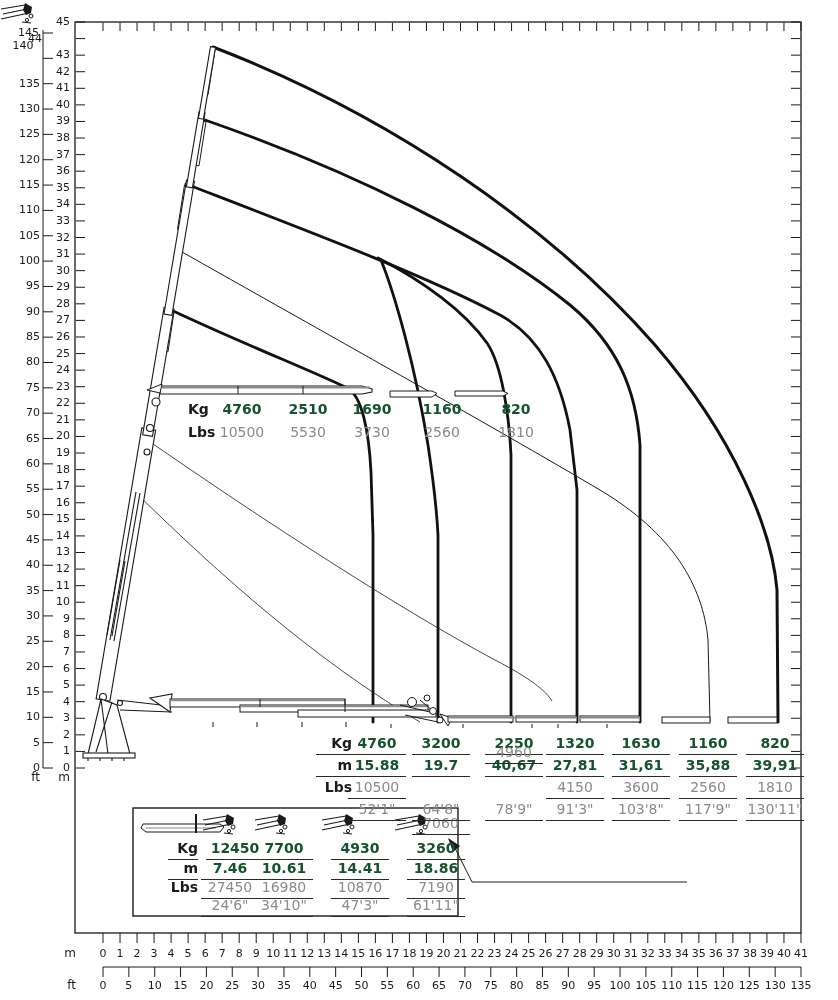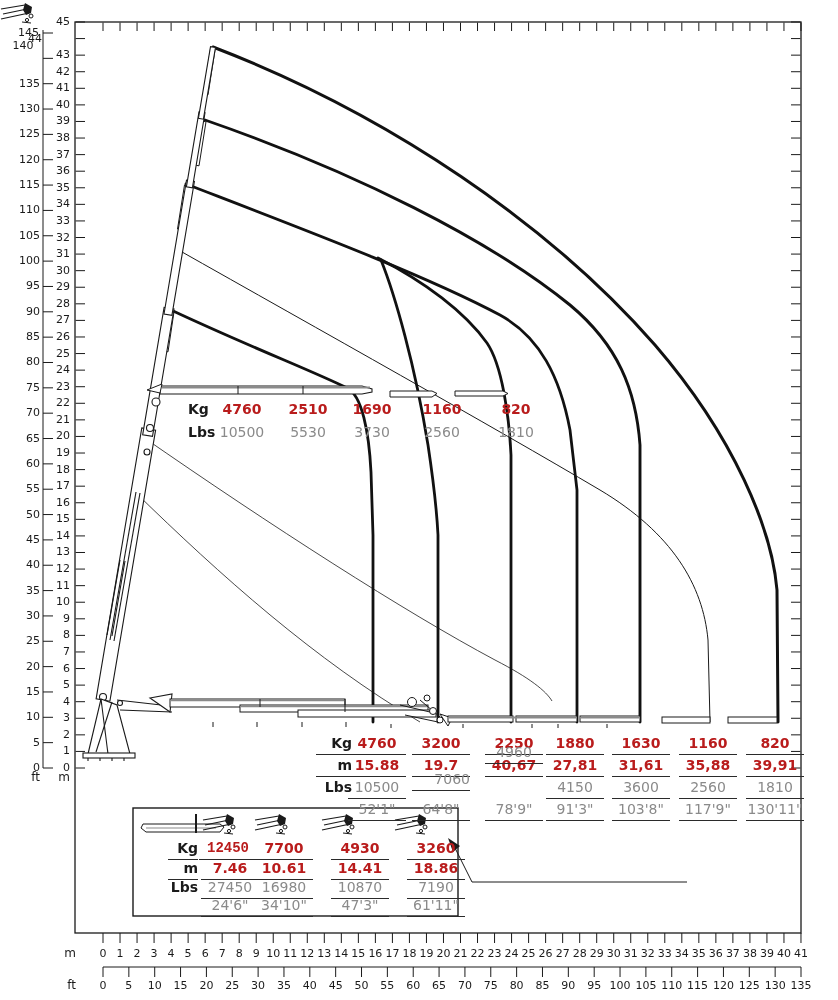--- a/index.html
+++ b/index.html
@@ -1,21 +1,21 @@
 <!DOCTYPE html>
 <html><head>
 <meta charset="utf-8">
 <style>
   html,body{margin:0;padding:0;background:#fff;}
   #stage{position:relative;width:838px;height:1000px;background:#fff;overflow:hidden;
          font-family:"DejaVu Sans",sans-serif;color:#1a1a1a;}
   #art{position:absolute;left:0;top:0;}
   .lbl{position:absolute;font:11px "DejaVu Sans",sans-serif;color:#1a1a1a;line-height:14px;white-space:nowrap;}
   .cell{position:absolute;width:58px;height:19px;text-align:center;
-        font:600 14px "DejaVu Sans",sans-serif;color:#b91c1c;white-space:nowrap;}
+        font:600 14px "DejaVu Sans",sans-serif;color:#14532d;white-space:nowrap;}
   .u{border-bottom:1.3px solid #2a2a2a;}
   .gray{color:#8a8a8a;font-weight:400;}
   .hdr{position:absolute;width:36px;height:19px;text-align:right;
        font:600 14px "DejaVu Sans",sans-serif;color:#1a1a1a;}
   .hdrL{position:absolute;width:44px;height:19px;text-align:left;
        font:600 14px "DejaVu Sans",sans-serif;color:#1a1a1a;}
   .note{position:absolute;font:600 13px "DejaVu Sans",sans-serif;letter-spacing:1.5px;color:#111;white-space:nowrap;}
   .unit{position:absolute;font:12px "DejaVu Sans",sans-serif;color:#1a1a1a;}
 </style>
 </head>
@@ -569,54 +569,54 @@
   <div class="cell gray" style="left:413px;top:424px;">2560</div>
   <div class="cell gray" style="left:487px;top:424px;">1810</div>
 
   <div class="hdr u" style="left:316px;top:735px;">Kg</div>
   <div class="hdr u" style="left:316px;top:757px;">m</div>
   <div class="hdr gray" style="left:316px;top:779px;">Lbs</div>
 
   <div class="cell u" style="left:348px;top:735px;">4760</div>
   <div class="cell u" style="left:412px;top:735px;">3200</div>
   <div class="cell u" style="left:485px;top:735px;">2250</div>
-  <div class="cell u" style="left:546px;top:735px;">1880</div>
+  <div class="cell u" style="left:546px;top:735px;">1320</div>
   <div class="cell u" style="left:612px;top:735px;">1630</div>
   <div class="cell u" style="left:679px;top:735px;">1160</div>
   <div class="cell u" style="left:746px;top:735px;">820</div>
 
   <div class="cell u" style="left:348px;top:757px;">15.88</div>
   <div class="cell u" style="left:412px;top:757px;">19.7</div>
   <div class="cell u" style="left:485px;top:757px;">40,67</div>
   <div class="cell u" style="left:546px;top:757px;text-align:center;">27,81</div>
   <div class="cell u" style="left:612px;top:757px;">31,61</div>
   <div class="cell u" style="left:679px;top:757px;">35,88</div>
   <div class="cell u" style="left:746px;top:757px;">39,91</div>
 
   <div class="cell u gray" style="left:348px;top:779px;">10500</div>
-  <div class="cell u gray" style="left:412px;top:771px;text-align:right;">7060</div>
+  <div class="cell u gray" style="left:412px;top:815px;">7060</div>
   <div class="cell u gray" style="left:485px;top:744px;">4960</div>
   <div class="cell u gray" style="left:546px;top:779px;">4150</div>
   <div class="cell u gray" style="left:612px;top:779px;">3600</div>
   <div class="cell u gray" style="left:679px;top:779px;">2560</div>
   <div class="cell u gray" style="left:746px;top:779px;">1810</div>
 
   <div class="cell u gray" style="left:348px;top:801px;">52'1"</div>
   <div class="cell u gray" style="left:412px;top:801px;">64'8"</div>
   <div class="cell u gray" style="left:485px;top:801px;">78'9"</div>
   <div class="cell u gray" style="left:546px;top:801px;">91'3"</div>
   <div class="cell u gray" style="left:612px;top:801px;">103'8"</div>
   <div class="cell u gray" style="left:679px;top:801px;">117'9"</div>
   <div class="cell u gray" style="left:746px;top:801px;">130'11"</div>
 
   <div class="hdr u" style="left:168px;top:840px;width:30px;">Kg</div>
   <div class="hdr u" style="left:168px;top:860px;width:30px;">m</div>
   <div class="hdr gray" style="left:168px;top:879px;width:30px;">Lbs</div>
 
-  <div class="cell u" style="left:199px;top:840px;font-family:Liberation Mono, monospace;">12450</div>
+  <div class="cell u" style="left:206px;top:840px;">12450</div>
   <div class="cell u" style="left:255px;top:840px;">7700</div>
   <div class="cell u" style="left:331px;top:840px;">4930</div>
   <div class="cell u" style="left:407px;top:840px;">3260</div>
 
   <div class="cell u" style="left:201px;top:860px;">7.46</div>
   <div class="cell u" style="left:255px;top:860px;">10.61</div>
   <div class="cell u" style="left:331px;top:860px;">14.41</div>
   <div class="cell u" style="left:407px;top:860px;">18.86</div>
 
   <div class="cell u gray" style="left:201px;top:879px;">27450</div>

